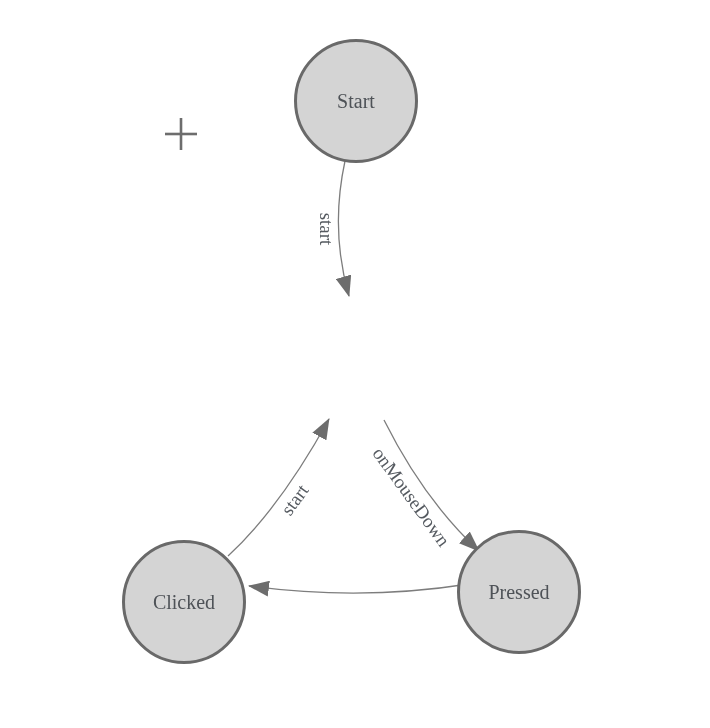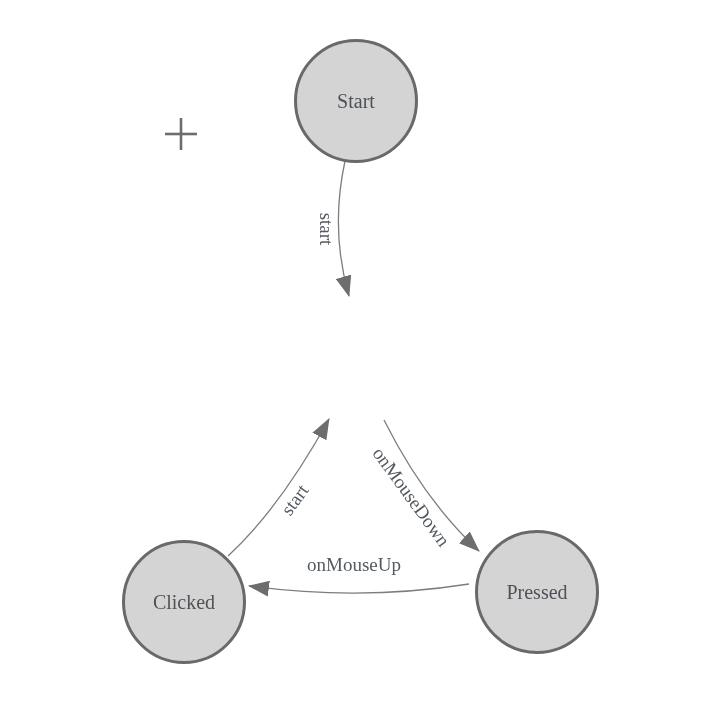--- a/index.html
+++ b/index.html
@@ -39,21 +39,21 @@
     align-items: center;
     justify-content: center;
     font-size: 20px;
     color: #4e5257;
     cursor: default;
     user-select: none;
   }
   .node-start   { left: 294px; top: 39px;  }
   .node-ready   { left: 298px; top: 296px; }
   .node-clicked { left: 122px; top: 540px; }
-  .node-pressed { left: 475px; top: 530px; text-align: center; }
+  .node-pressed { left: 457px; top: 530px; text-align: center; }
 
   .edge-label {
     position: absolute;
     font-size: 19px;
     color: #555a60;
     white-space: nowrap;
     user-select: none;
   }
   .label-start-1 {
     left: 326px; top: 229px;
@@ -108,17 +108,16 @@
   </div>
 
   <div class="node node-pressed">
     <span>Pressed</span>
   </div>
 
   <div class="edge-label label-start-1">start</div>
 
   <div class="edge-label label-onmousedown">onMouseDown</div>
 
-  <div class="edge-label label-onmouseup">onMouseUp</div>
 
   <div class="edge-label label-start-2">start</div>
 
 </div>
 
 </body></html>

